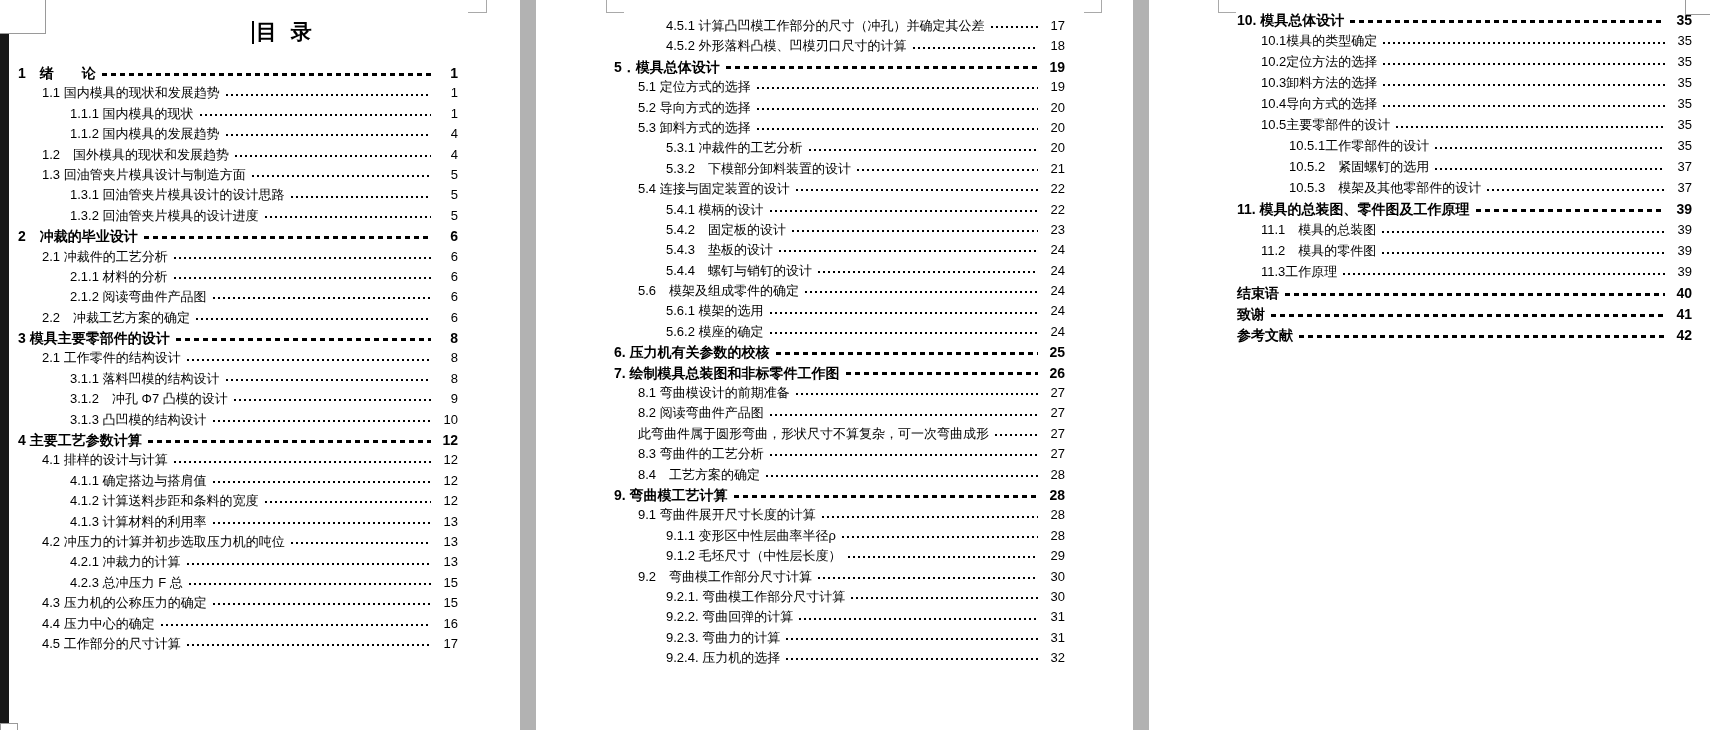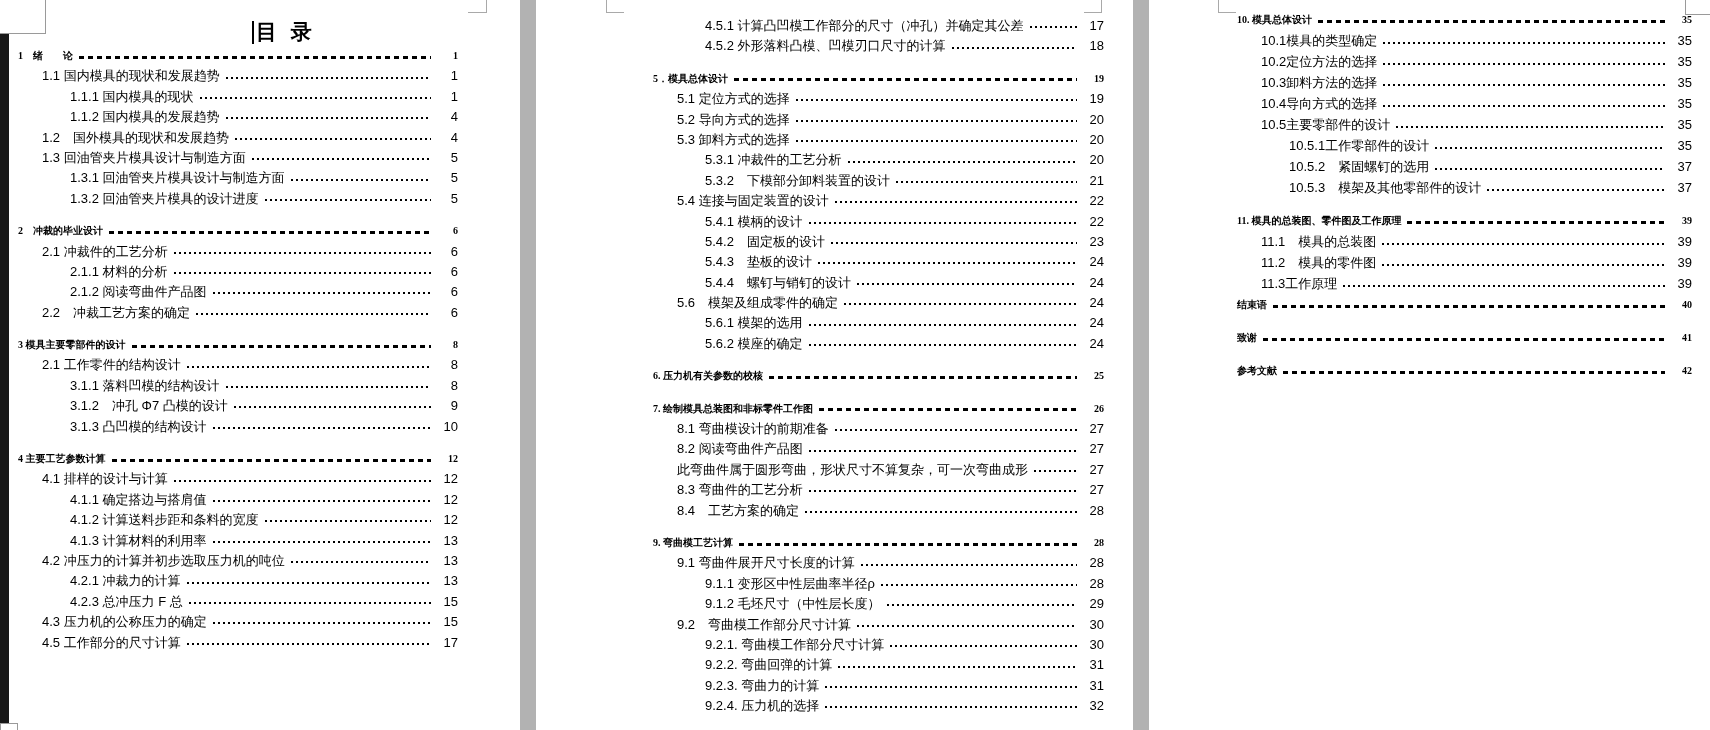--- a/index.html
+++ b/index.html
@@ -24,30 +24,30 @@
 
   
   #doc-title{
     position:absolute;left:252px;top:18px;display:flex;align-items:center;
     font-size:21px;font-weight:bold;letter-spacing:4px;white-space:pre;
   }
   #doc-title .cursor-bar{width:2px;height:23px;background:#000;margin-right:2px;}
 
   
   .toc-col{position:absolute;}
-  #col1{left:18px;top:46px;width:440px;}
-  #col2{left:653px;top:16px;width:451px;}
+  #col1{left:18px;top:63px;width:440px;}
+  #col2{left:614px;top:16px;width:451px;}
   #col3{left:1237px;top:10px;width:455px;}
 
   .toc-line{display:flex;align-items:center;height:20.4px;font-size:13px;line-height:20.4px;}
   #col3 .toc-line{height:21px;}
   .lvl2{padding-left:24px;}
   .lvl3{padding-left:52px;}
-  .bold{font-weight:bold;font-size:10px;font-family:Liberation Serif, serif;}
-  .gap{margin-top:12px;}
+  .bold{font-weight:bold;font-size:14px;}
+  .gap{}
   .toc-text{white-space:pre;flex:0 0 auto;}
   .leader{
     flex:1 1 auto;height:2px;margin:2px 5px 0 6px;
     background:repeating-linear-gradient(to right,#000 0 2px,transparent 2px 5px);
   }
   .bold > .leader{
     height:3px;
     background:repeating-linear-gradient(to right,#000 0 5px,transparent 5px 9px);
   }
   .toc-num{flex:0 0 auto;min-width:22px;text-align:right;white-space:pre;}
@@ -101,21 +101,21 @@
       <span class="toc-text">1.2　国外模具的现状和发展趋势</span>
       <span class="leader"></span>
       <span class="toc-num">4</span>
     </div>
     <div class="toc-line lvl2">
       <span class="toc-text">1.3 回油管夹片模具设计与制造方面</span>
       <span class="leader"></span>
       <span class="toc-num">5</span>
     </div>
     <div class="toc-line lvl3">
-      <span class="toc-text">1.3.1 回油管夹片模具设计与制造方面</span>
+      <span class="toc-text">1.3.1 回油管夹片模具设计的设计思路</span>
       <span class="leader"></span>
       <span class="toc-num">5</span>
     </div>
     <div class="toc-line lvl3">
       <span class="toc-text">1.3.2 回油管夹片模具的设计进度</span>
       <span class="leader"></span>
       <span class="toc-num">5</span>
     </div>
     <div class="toc-line lvl1 bold gap">
       <span class="toc-text">2　冲裁的毕业设计</span>
@@ -204,20 +204,25 @@
     </div>
     <div class="toc-line lvl3">
       <span class="toc-text">4.2.3 总冲压力 F 总</span>
       <span class="leader"></span>
       <span class="toc-num">15</span>
     </div>
     <div class="toc-line lvl2">
       <span class="toc-text">4.3 压力机的公称压力的确定</span>
       <span class="leader"></span>
       <span class="toc-num">15</span>
+    </div>
+    <div class="toc-line lvl2">
+      <span class="toc-text">4.4 压力中心的确定</span>
+      <span class="leader"></span>
+      <span class="toc-num">16</span>
     </div>
     <div class="toc-line lvl2">
       <span class="toc-text">4.5 工作部分的尺寸计算</span>
       <span class="leader"></span>
       <span class="toc-num">17</span>
     </div>
   </div>
 <div id="col2" class="toc-col">
     <div class="toc-line lvl3">
       <span class="toc-text">4.5.1 计算凸凹模工作部分的尺寸（冲孔）并确定其公差</span>

